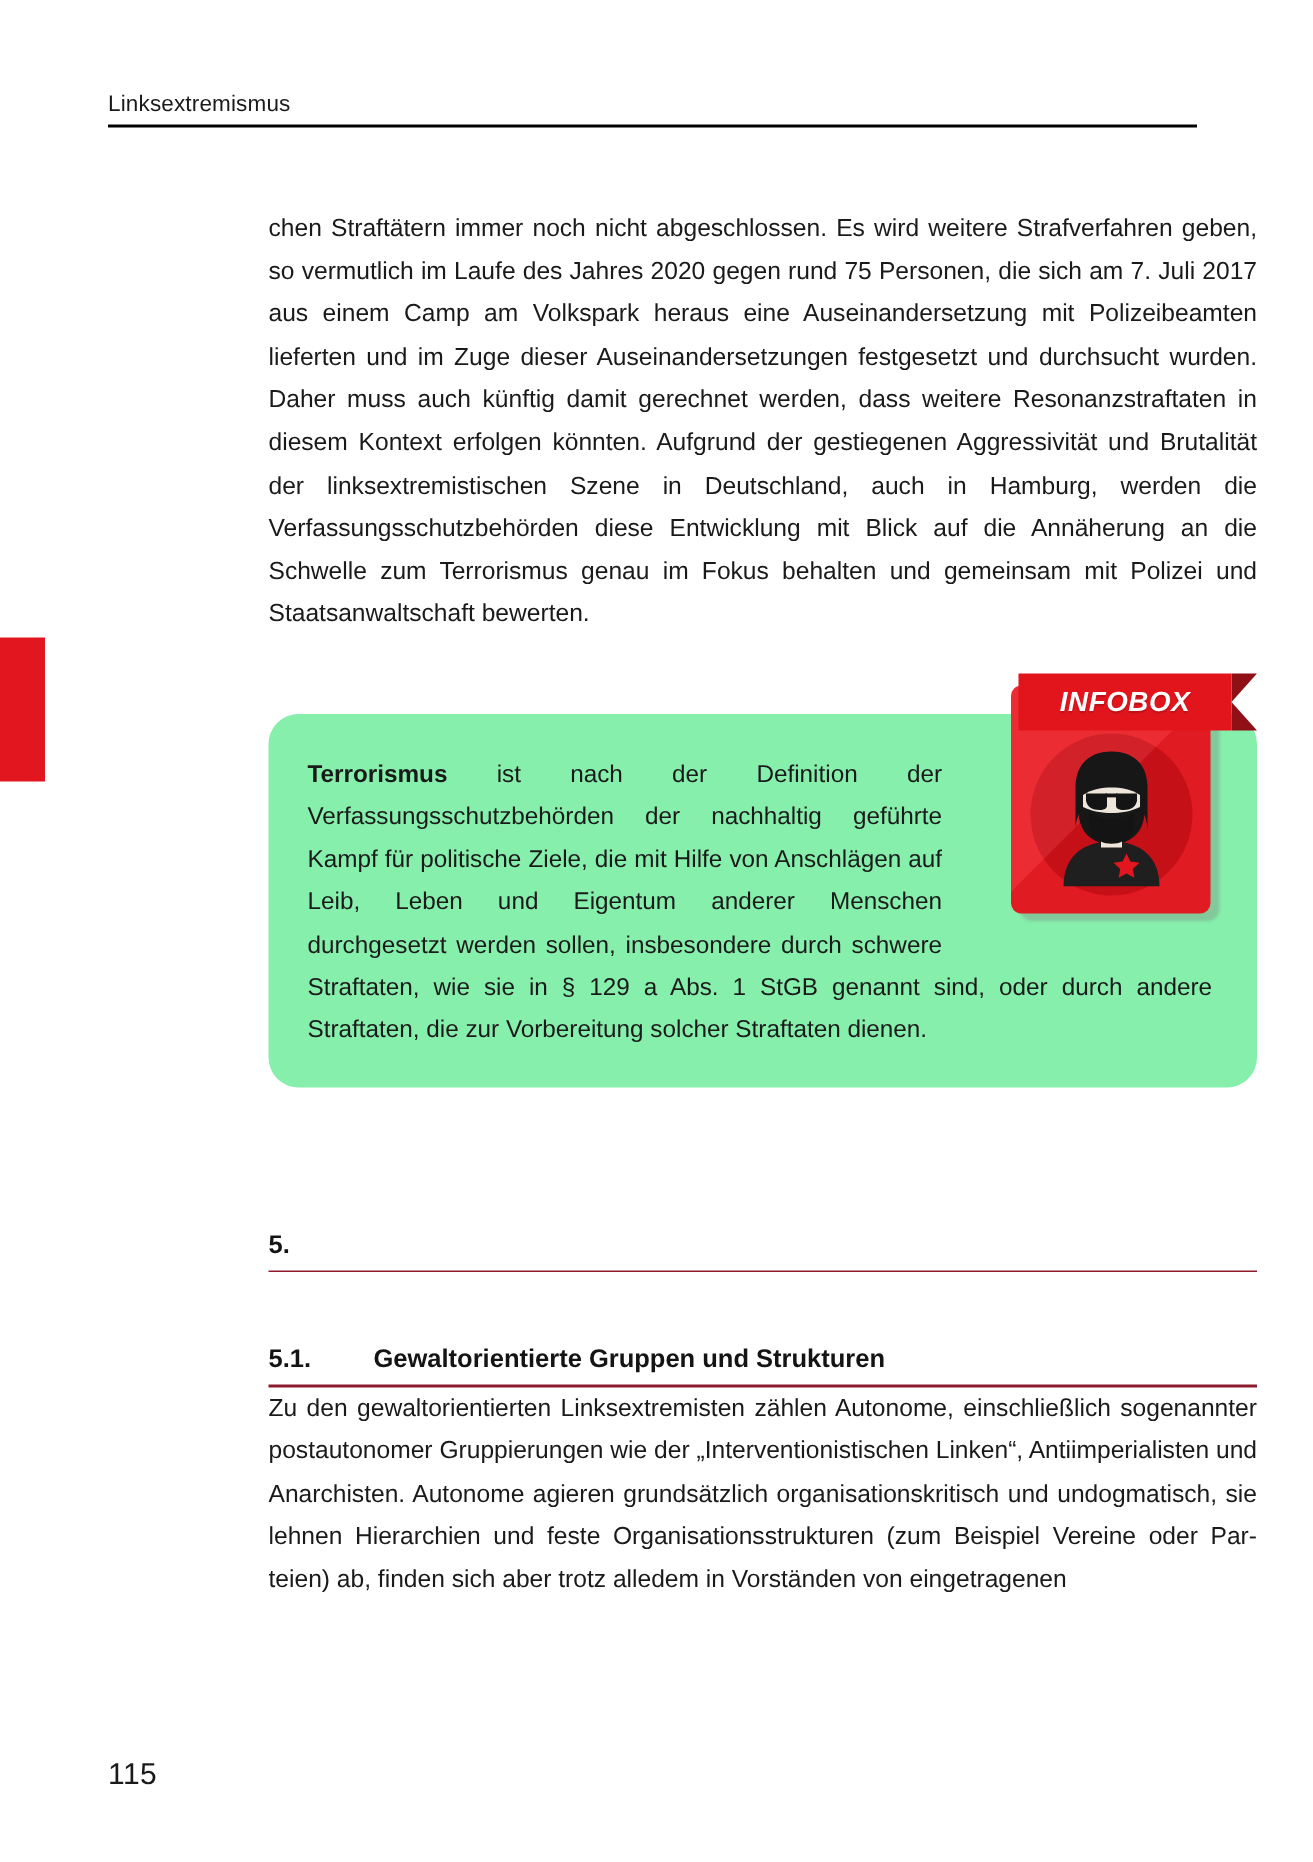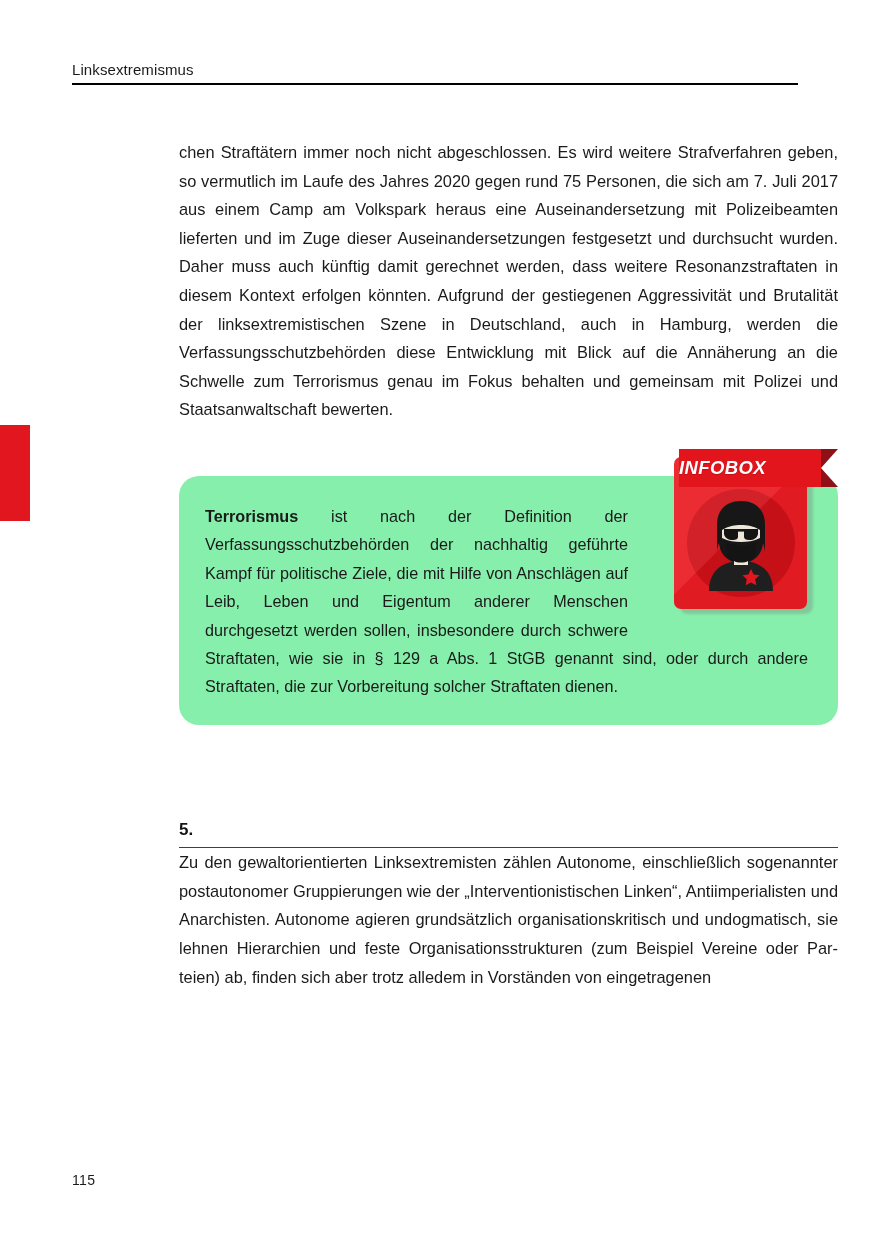--- a/index.html
+++ b/index.html
@@ -178,21 +178,21 @@
     border-right: 17px solid transparent;
     z-index: 2;
   }
   .info-card .ribbon-label {
     position: absolute;
     left: 5px;
     top: 0;
     width: 142px;
     height: 50px;
     line-height: 38px;
-    text-align: left;
+    text-align: center;
     color: #ffffff;
     font-size: 18.5px;
     font-weight: 700;
     font-style: italic;
     letter-spacing: .4px;
     z-index: 4;
     text-shadow: 0 1px 1px rgba(0,0,0,.18);
   }
 
   
@@ -240,21 +240,21 @@
 
   .after-heading-par {
     margin-top: 30px;
   }
 
   
   .folio {
     position: absolute;
     left: 72px;
     top: 1172px;
-    font-size: 14px;
+    font-size: 20px;
     color: #1a1a1a;
     letter-spacing: .3px;
   }
 </style>
 </head>
 <body>
 
 <div class="page">
 
   <div class="edge-tab"></div>
@@ -310,20 +310,27 @@
 
     </div>
 
     <div class="sec-heading">
       <div class="hd-row">
         <span class="hd-num">5.</span>
       </div>
       <span class="hd-rule"></span>
     </div>
 
+    <div class="sec-heading sub">
+      <div class="hd-row">
+        <span class="hd-num">5.1.</span>
+        <span class="hd-title">Gewaltorientierte Gruppen und Strukturen</span>
+      </div>
+      <span class="hd-rule"></span>
+    </div>
 
     <p class="body-par after-heading-par">Zu den gewaltorientierten Linksextremisten zählen Autonome, einschließ­lich sogenannter postautonomer Gruppierungen wie der „Interventionisti­schen Linken“, Antiimperialisten und Anarchisten. Autonome agieren grundsätzlich organisationskritisch und undogmatisch, sie lehnen Hierar­chien und feste Organisationsstrukturen (zum Beispiel Vereine oder Par­teien) ab, finden sich aber trotz alledem in Vorständen von eingetragenen</p>
 
   </div>
 
   <div class="folio">115</div>
 
 </div>
 
 </body></html>

